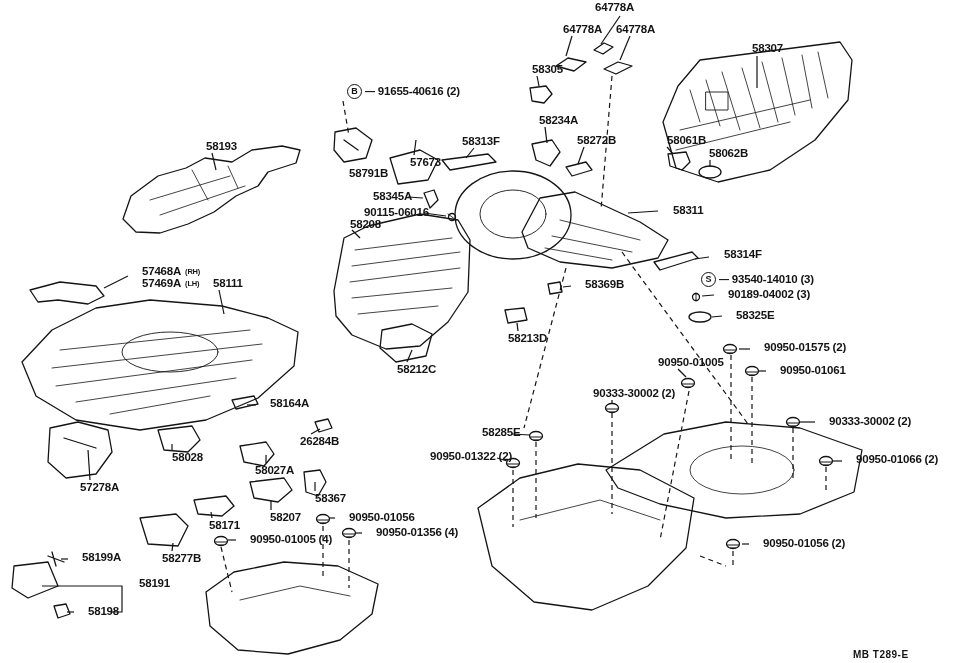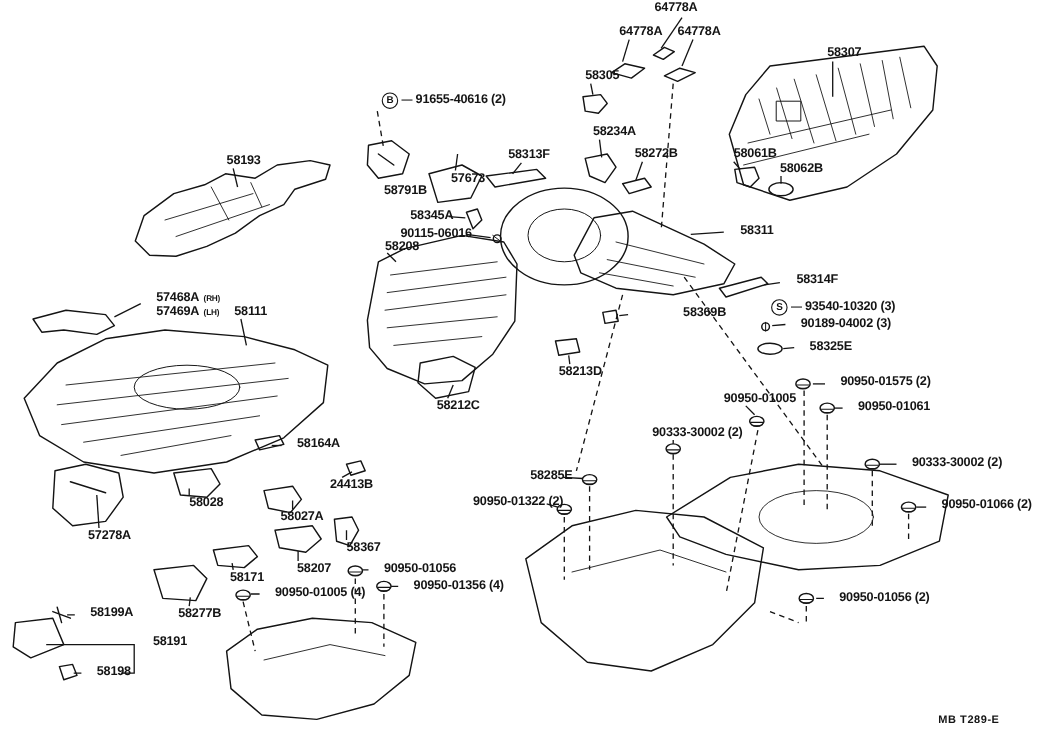--- a/index.html
+++ b/index.html
@@ -260,29 +260,29 @@
       </div>
       <div class="part-label" style="left: 661px; top: 205px;">
         <span>58311</span>
       </div>
       <div class="part-label" style="left: 712px; top: 249px;">
         <span>58314F</span>
       </div>
       <div class="part-label" style="left: 689px; top: 272px;">
         <span class="callout">S</span>
         <span class="dashsep">—</span>
-        <span>93540-10320 (3)</span>
+        <span>93540-14010 (3)</span>
       </div>
       <div class="part-label" style="left: 716px; top: 289px;">
         <span>90189-04002 (3)</span>
       </div>
       <div class="part-label" style="left: 724px; top: 310px;">
         <span>58325E</span>
       </div>
-      <div class="part-label" style="left: 573px; top: 279px; margin-left: 36px;">
+      <div class="part-label" style="left: 573px; top: 279px;">
         <span>58369B</span>
       </div>
       <div class="part-label" style="left: 130px; top: 266px;">
         <span>57468A</span>
         <span class="small">(RH)</span>
       </div>
       <div class="part-label" style="left: 130px; top: 278px;">
         <span>57469A</span>
         <span class="small">(LH)</span>
       </div>
@@ -316,21 +316,21 @@
       <div class="part-label" style="left: 418px; top: 451px;">
         <span>90950-01322 (2)</span>
       </div>
       <div class="part-label" style="left: 844px; top: 454px;">
         <span>90950-01066 (2)</span>
       </div>
       <div class="part-label" style="left: 258px; top: 398px;">
         <span>58164A</span>
       </div>
       <div class="part-label" style="left: 288px; top: 436px;">
-        <span>24413B</span>
+        <span>26284B</span>
       </div>
       <div class="part-label" style="left: 160px; top: 452px;">
         <span>58028</span>
       </div>
       <div class="part-label" style="left: 243px; top: 465px;">
         <span>58027A</span>
       </div>
       <div class="part-label" style="left: 68px; top: 482px;">
         <span>57278A</span>
       </div>

